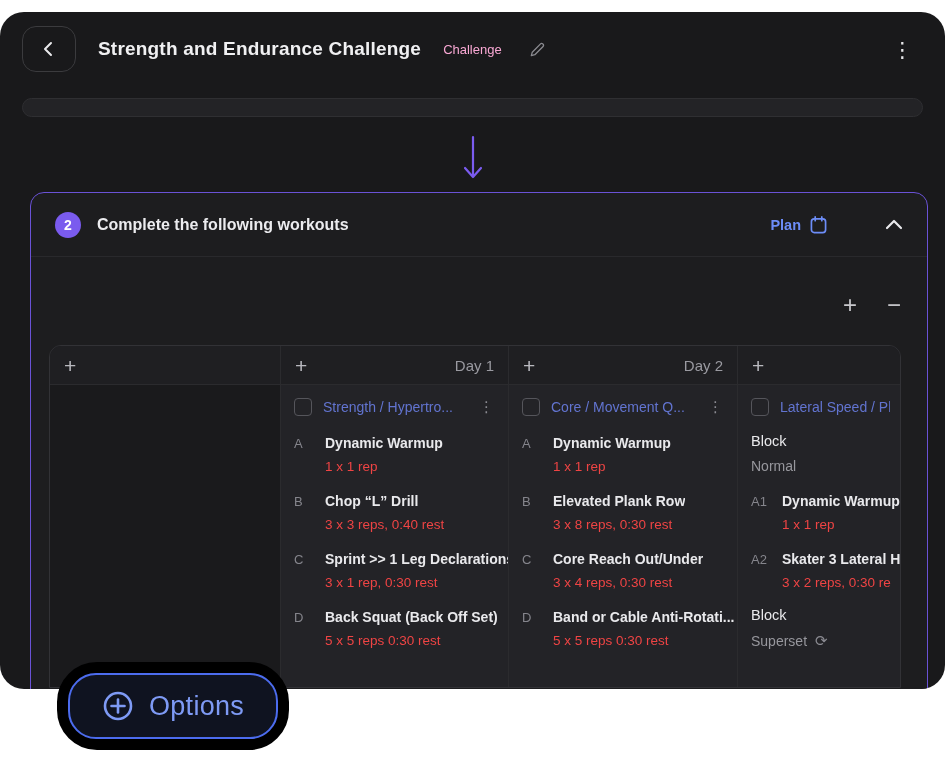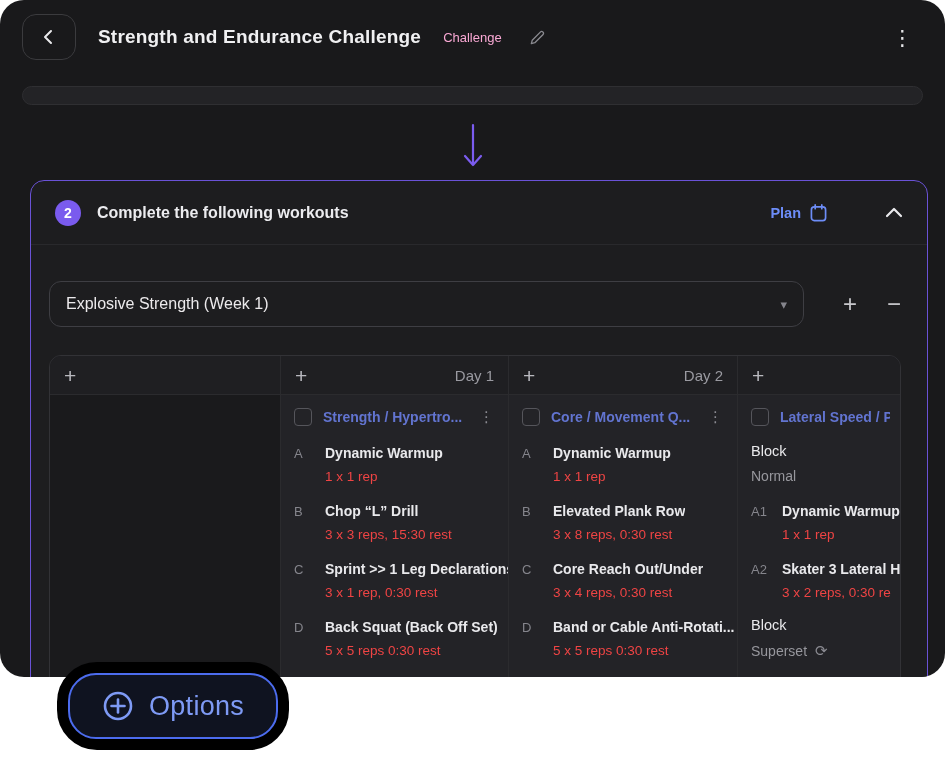--- a/index.html
+++ b/index.html
@@ -1,20 +1,20 @@
 <!DOCTYPE html>
 <html><head>
 <meta charset="utf-8">
 <style>
   * { margin:0; padding:0; box-sizing:border-box; }
   html,body { background:#ffffff; font-family:"Liberation Sans","DejaVu Sans",sans-serif; }
   .stage { position:relative; width:945px; height:768px; background:#fff; overflow:hidden; }
 
   
-  .window { position:absolute; left:0; top:0; width:945px; height:677px;
+  .window { position:absolute; left:0; top:12px; width:945px; height:677px;
             background:#19191b; border-radius:24px; overflow:hidden; }
 
   
   .app-header { display:flex; align-items:center; height:62px; padding:12px 26px 0 22px; gap:22px; }
   .back-btn { width:54px; height:46px; border:1.5px solid #3b3b3e; border-radius:14px;
               display:flex; align-items:center; justify-content:center; flex:none; cursor:pointer; }
   .app-title { font-size:19px; font-weight:700; color:#f0f0f2; letter-spacing:.2px; white-space:nowrap; }
   .app-subtitle { font-size:13px; color:#f9a8d4; white-space:nowrap; }
   .pencil { margin-left:4px; }
   .spacer { flex:1; }
@@ -64,21 +64,21 @@
   .day-label { margin-left:auto; color:#9a9aa1; font-size:15px; }
 
   .board-body { display:grid; grid-template-columns:231px 228px 229px 162px; }
   .body-cell { min-height:302px; border-right:1px solid #2b2b2e; background:#232327; overflow:hidden; }
   .body-cell:last-child { border-right:none; }
   .cell-empty { background:#1a1a1c; }
 
   .workout { padding:13px 10px 0 13px; }
   .workout-title-row { display:flex; align-items:center; gap:11px; }
   .checkbox { width:18px; height:18px; border:1.5px solid #55555b; border-radius:4px; flex:none; cursor:pointer; }
-  .workout-title { font-size:14px; font-weight:700; color:#6274d0; white-space:nowrap; overflow:hidden; }
+  .workout-title { font-size:14px; font-weight:400; color:#6274d0; white-space:nowrap; overflow:hidden; }
   .workout-kebab { margin-left:auto; color:#8b8b92; font-size:15px; cursor:pointer; padding:0 4px; }
 
   .exercise { display:flex; margin-top:19px; }
   .ex-letter { width:31px; flex:none; color:#85858c; font-size:13px; padding-top:1px; }
   .ex-name { font-size:14px; font-weight:600; color:#e9e9ec; white-space:nowrap; overflow:hidden; }
   .ex-detail { margin-top:8px; font-size:13.5px; color:#ef4444; white-space:nowrap; overflow:hidden; }
 
   .block-row { margin-top:17px; }
   .block-label { font-size:14.5px; font-weight:400; color:#e9e9ec; }
   .block-type { margin-top:9px; font-size:14px; color:#97979d; display:flex; align-items:center; gap:8px; }
@@ -146,24 +146,20 @@
             <svg width="18" height="12" viewBox="0 0 18 12">
                 <polyline points="2,9 9,2 16,9" fill="none" stroke="#e9e9ec" stroke-width="2.2" stroke-linecap="round" stroke-linejoin="round"></polyline>
               </svg>
           </span>
         </div>
       </div>
 
       <div class="step-body">
 
         <div class="program-row">
-          <div class="program-select">
-            <span class="value">Explosive Strength (Week 1)</span>
-            <span class="select-caret">▾</span>
-          </div>
           <div class="week-actions">
             <span class="icon-btn">+</span>
             <span class="icon-btn">−</span>
           </div>
         </div>
 
         <div class="board">
           <div class="board-head">
             <div class="head-cell">
               <span class="add-plus">+</span>
@@ -196,21 +192,21 @@
                   <span class="ex-letter">A</span>
                   <div>
                       <div class="ex-name">Dynamic Warmup</div>
                   <div class="ex-detail">1 x 1 rep</div>
                     </div>
                 </div>
                 <div class="exercise">
                   <span class="ex-letter">B</span>
                   <div>
                       <div class="ex-name">Chop “L” Drill</div>
-                  <div class="ex-detail">3 x 3 reps,  15:30 rest</div>
+                  <div class="ex-detail">3 x 3 reps,  0:40 rest</div>
                     </div>
                 </div>
                 <div class="exercise">
                   <span class="ex-letter">C</span>
                   <div>
                       <div class="ex-name">Sprint &gt;&gt; 1 Leg Declarations</div>
                   <div class="ex-detail">3 x 1 rep,  0:30 rest</div>
                     </div>
                 </div>
                 <div class="exercise">

